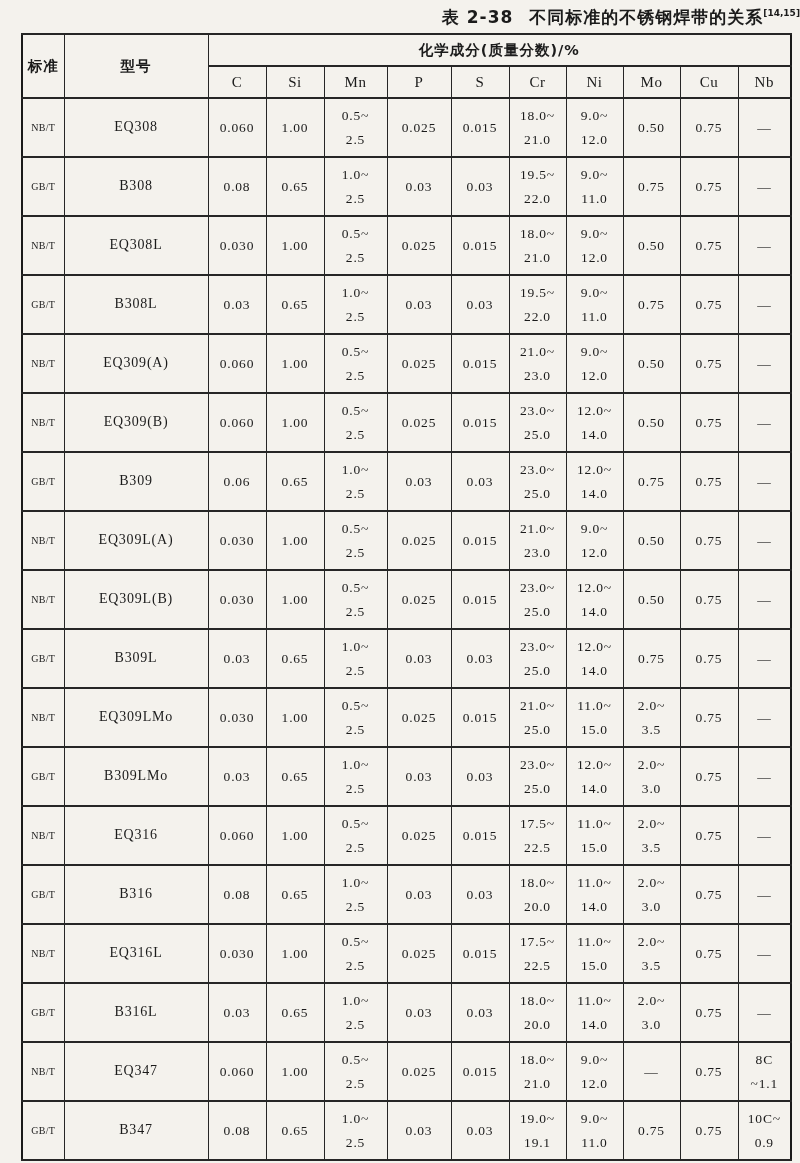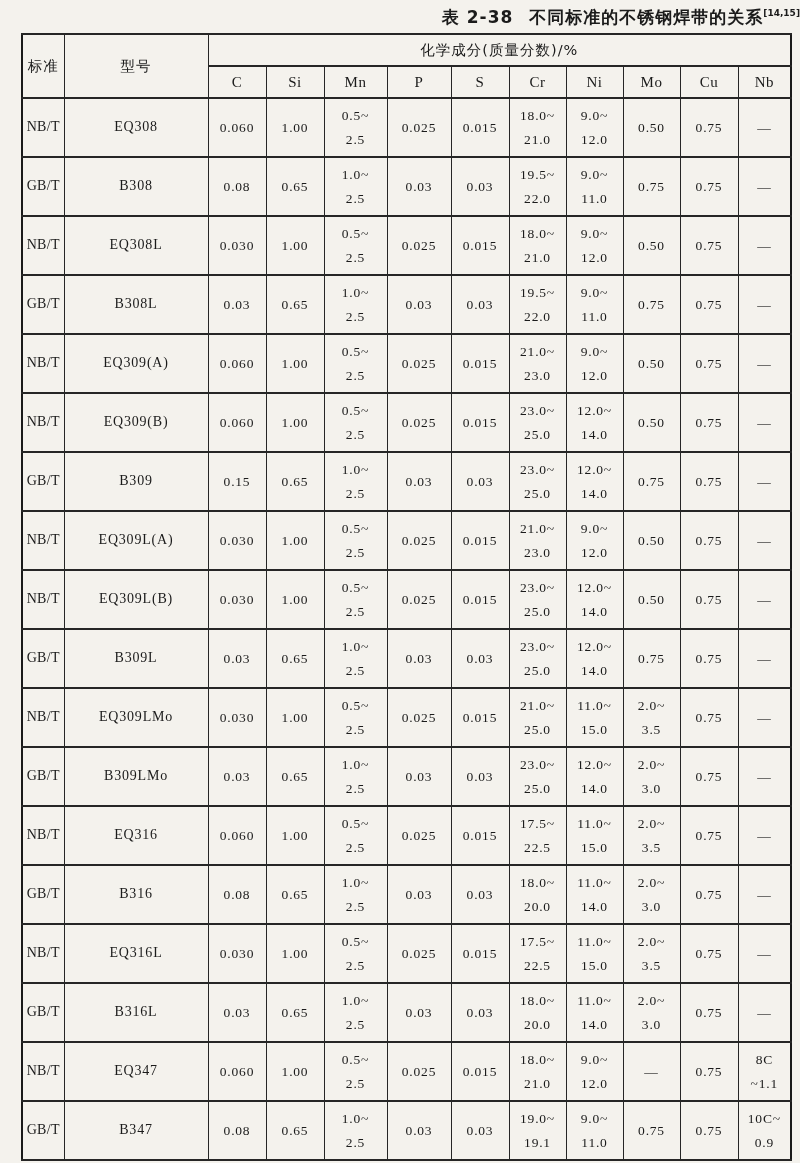--- a/index.html
+++ b/index.html
@@ -54,21 +54,21 @@
     vertical-align: middle;
     padding: 0;
     white-space: pre-line;
     overflow: hidden;
   }
   table.comp-table {
     border: 2.6px solid #1a1a1a;
   }
   thead th.cjk {
     font-family: "DejaVu Sans", sans-serif;
-    font-weight: normal;
+    font-weight: bold;
     font-size: 14.5px;
     letter-spacing: 1px;
     border-radius: 13px;
   }
   thead tr.group-row th {
     height: 30px;
   }
   thead tr.element-row th {
     height: 30px;
     font-size: 15px;
@@ -77,21 +77,21 @@
   }
   tbody tr {
     height: 59px;
   }
   tbody td {
     font-size: 13.5px;
     line-height: 1.75;
     letter-spacing: 0.8px;
   }
   tbody td.std {
-    font-size: 14px;
+    font-size: 10px;
     letter-spacing: 0.3px;
     margin-top: 27px;
   }
   tbody td.model {
     font-size: 14px;
     letter-spacing: 0.8px;
   }
 </style>
 </head>
 <body>
@@ -233,21 +233,21 @@
 25.0</td>
         <td>12.0~
 14.0</td>
         <td>0.50</td>
         <td>0.75</td>
         <td>—</td>
       </tr>
       <tr>
         <td class="std">GB/T</td>
         <td class="model">B309</td>
-        <td>0.15</td>
+        <td>0.06</td>
         <td>0.65</td>
         <td>1.0~
 2.5</td>
         <td>0.03</td>
         <td>0.03</td>
         <td>23.0~
 25.0</td>
         <td>12.0~
 14.0</td>
         <td>0.75</td>

